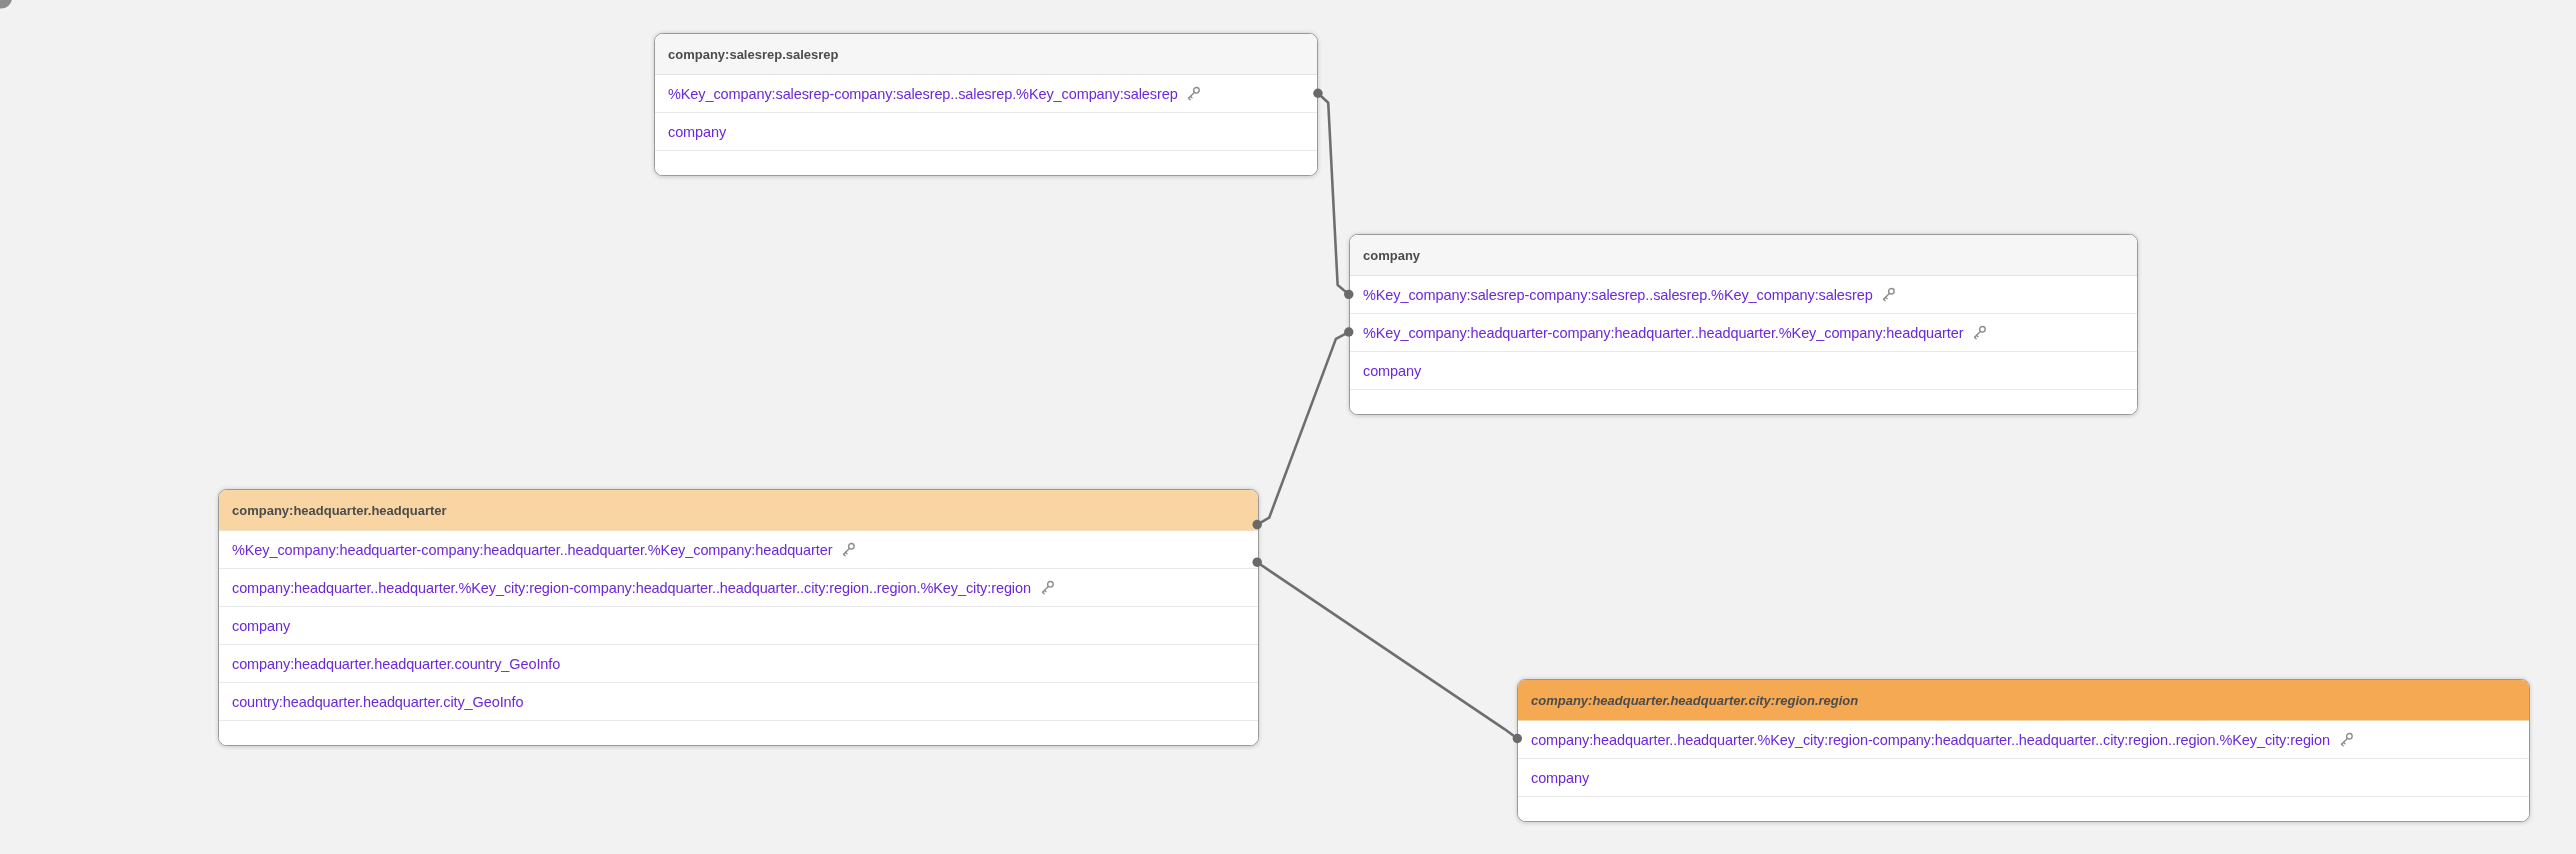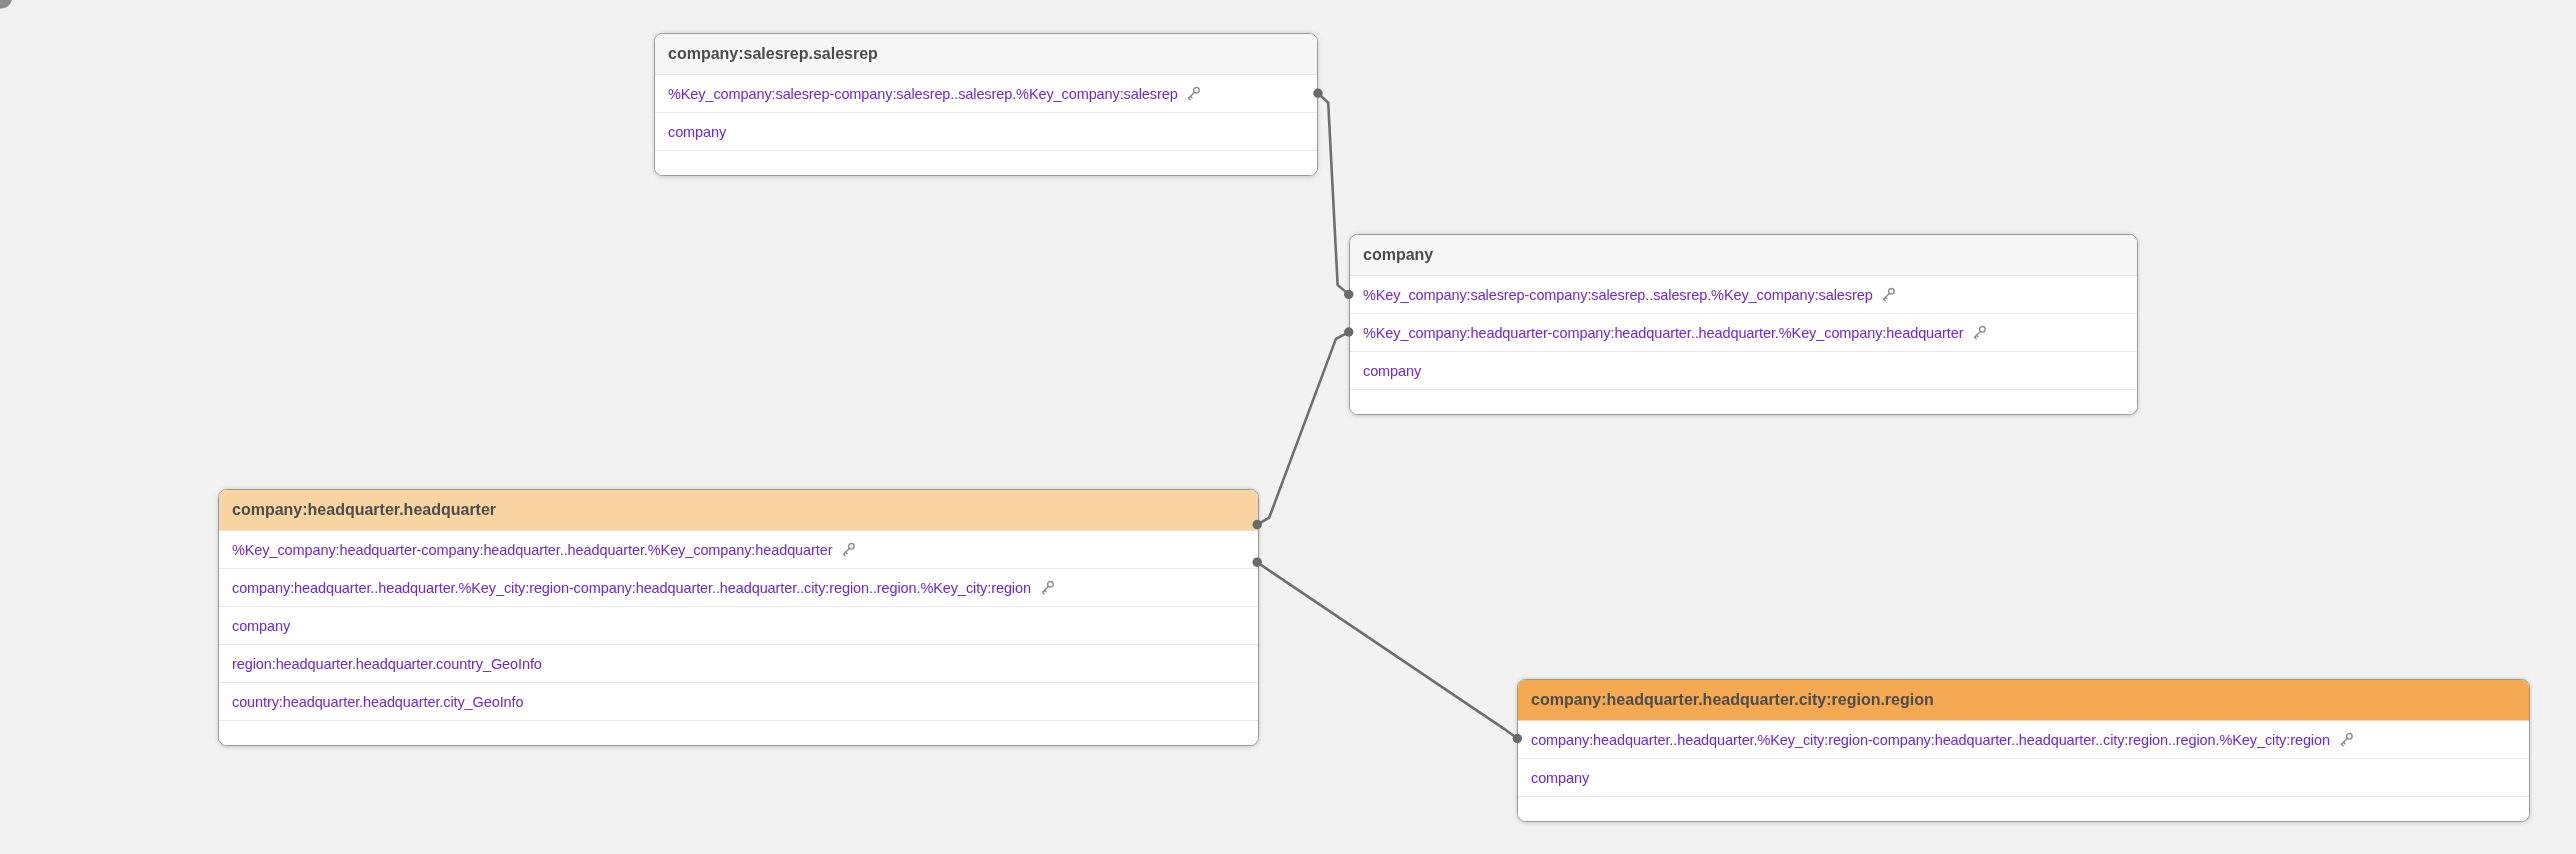--- a/index.html
+++ b/index.html
@@ -51,31 +51,31 @@
   }
   .t1 { left: 654px; top: 33px;  width: 662px;  }
   .t2 { left: 1349px; top: 234px; width: 787px;  }
   .t3 { left: 218px; top: 489px; width: 1039px; }
   .t4 { left: 1517px; top: 679px; width: 1011px; }
   .tbl-header {
     height: 41px;
     display: flex;
     align-items: center;
     padding: 0 13px;
-    font-size: 16px;
+    font-size: 13px;
     font-weight: bold;
     color: #4c4c4c;
     border-bottom: 1.7px solid #e3e3e3;
     box-sizing: border-box;
     white-space: nowrap;
     cursor: move;
   }
   .hdr-gray         { background: #f6f6f6; }
   .hdr-orange-light { background: #f8d5a3; border-bottom-color: #f0e0c8; }
-  .hdr-orange-dark  { background: #f5a952; border-bottom-color: #f2d3ab; }
+  .hdr-orange-dark  { background: #f5a952; border-bottom-color: #f2d3ab; font-style: italic; }
   .row {
     height: 38px;
     display: flex;
     align-items: center;
     padding: 0 8.6px 0 13px;
     font-size: 14.5px;
     letter-spacing: -0.1px;
     color: #6d28d9;
     border-bottom: 1.7px solid #e9e9e9;
     box-sizing: border-box;
@@ -189,21 +189,21 @@
             <circle cx="13.4" cy="6.2" r="3.3"></circle>
             <line x1="11" y1="8.7" x2="4.2" y2="15.5"></line>
             <line x1="6.4" y1="13.3" x2="8.2" y2="15.1"></line>
             <line x1="4.2" y1="15.5" x2="6" y2="17.3"></line>
           </svg>
         </div>
         <div class="row">
           <span class="field-label">company</span>
         </div>
         <div class="row">
-          <span class="field-label">region:headquarter.headquarter.country_GeoInfo</span>
+          <span class="field-label">company:headquarter.headquarter.country_GeoInfo</span>
         </div>
         <div class="row">
           <span class="field-label">country:headquarter.headquarter.city_GeoInfo</span>
         </div>
       </div>
     <div class="empty-row"></div>
   </section>
 
   <section class="tbl t4">
     <header class="tbl-header hdr-orange-dark">

